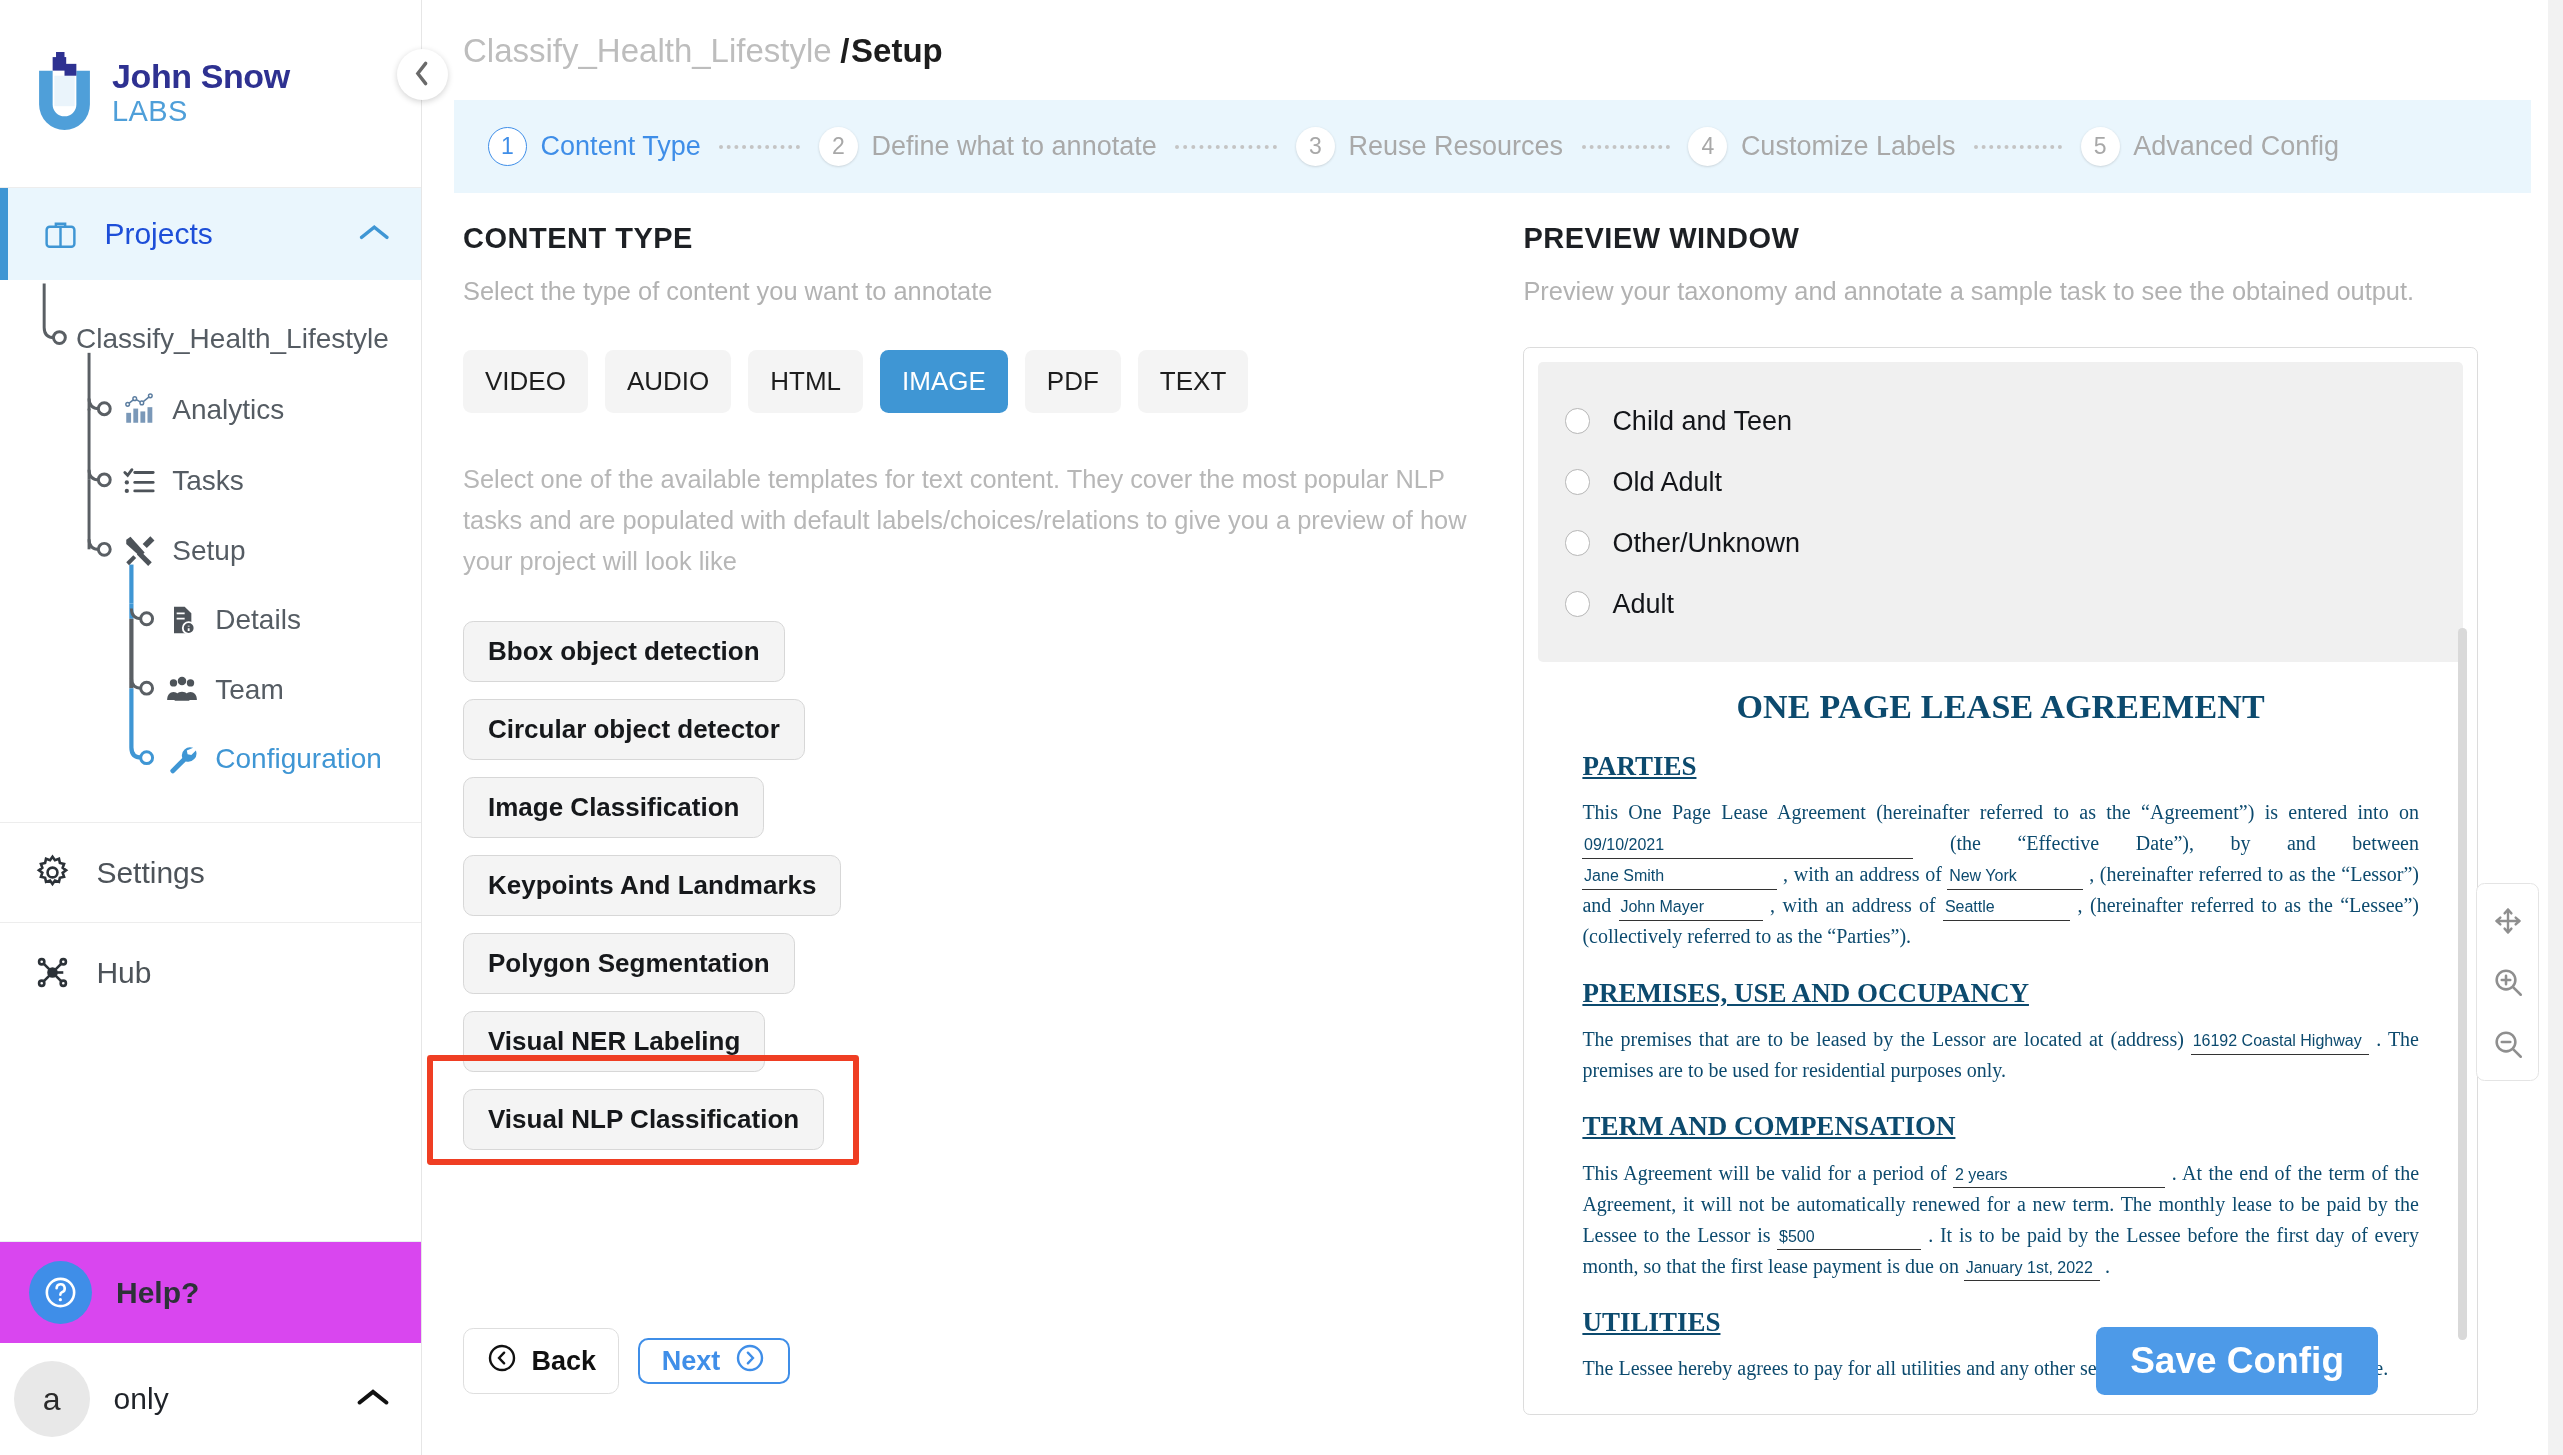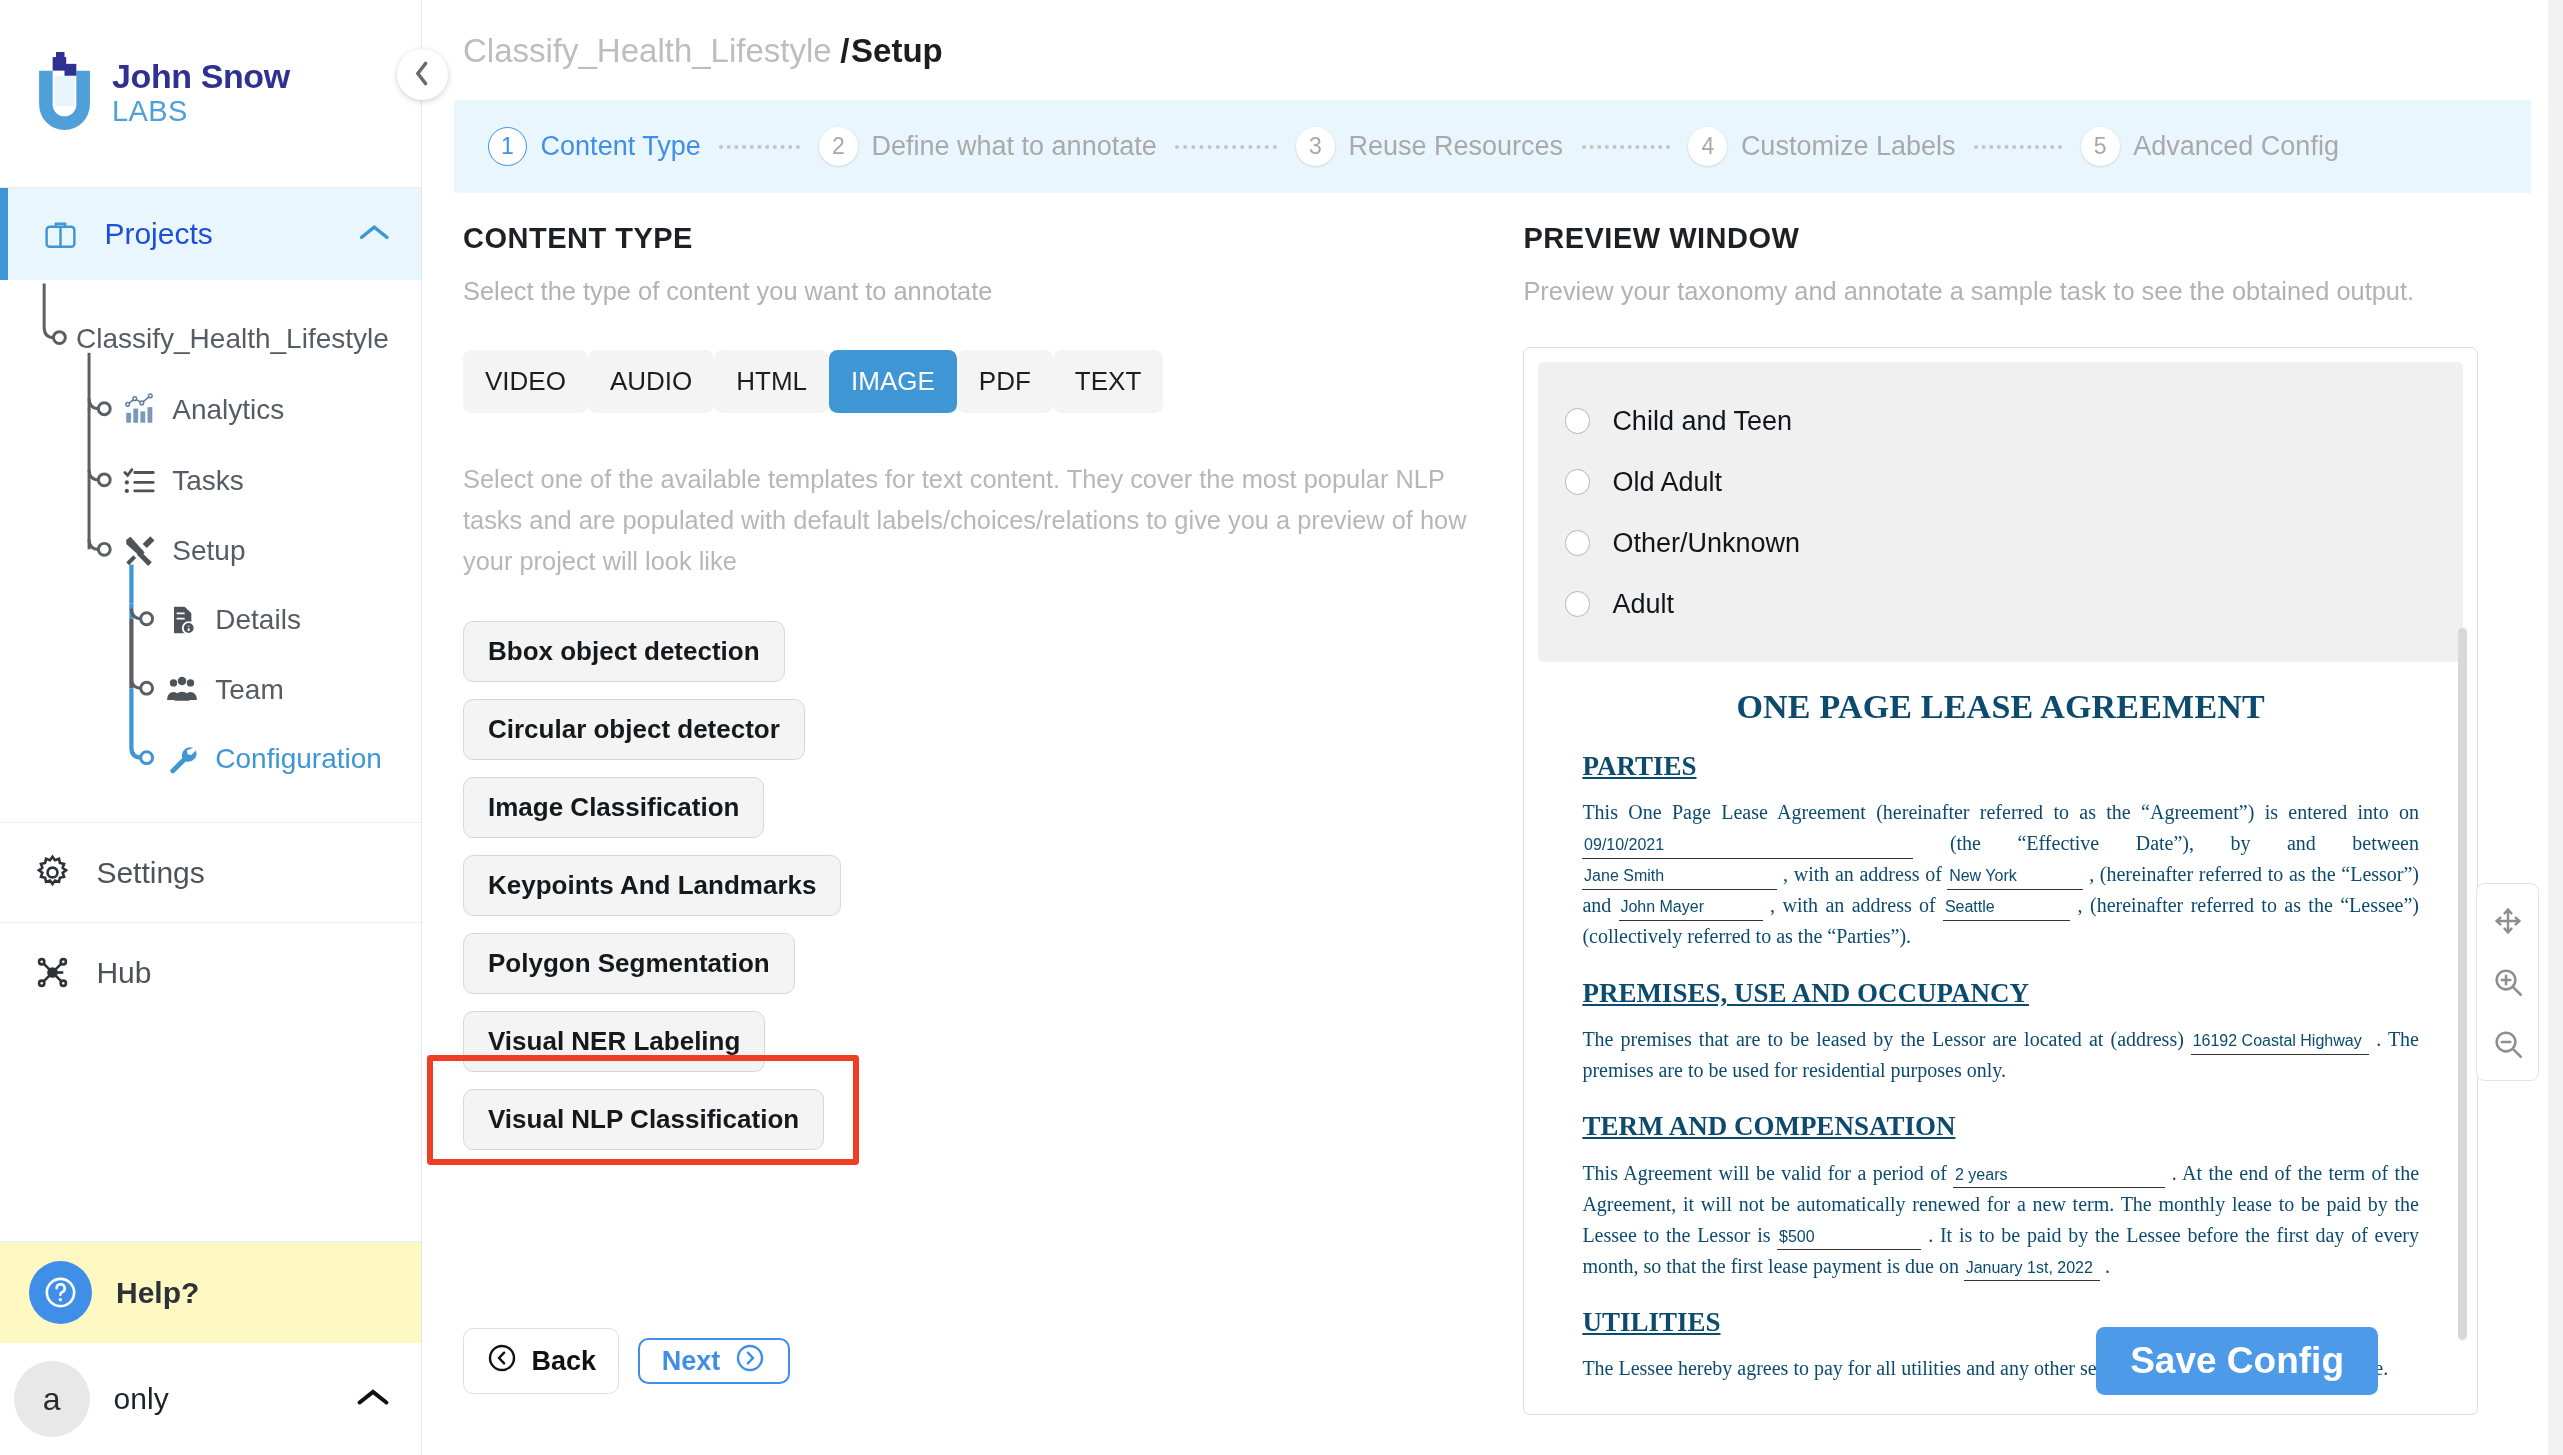--- a/index.html
+++ b/index.html
@@ -48,21 +48,21 @@
 
   .nav-block {
     border-top: 1.7px solid #ededed;
     height: 100px; display: flex; align-items: center; padding-left: 34px; cursor: pointer;
   }
   .nav-block .lbl { font-size: 30px; color: #4d5359; margin-left: 25.4px; }
 
   .sidebar-spacer { flex: 1; }
 
   .help-row {
-    background: #fef9c3; height: 102px; display: flex; align-items: center;
+    background: #d946ef; height: 102px; display: flex; align-items: center;
     padding-left: 29px; cursor: pointer; border-top: 1.7px solid #e9eef1;
   }
   .help-circle {
     width: 63px; height: 63px; border-radius: 50%; background: #3f8ee8;
     display: flex; align-items: center; justify-content: center; flex: none;
   }
   .help-row .lbl { font-size: 30px; font-weight: 700; color: #2c3238; margin-left: 24px; }
 
   .user-row {
     height: 112px; display: flex; align-items: center; padding: 0 32px 0 13.6px; cursor: pointer;
@@ -106,21 +106,21 @@
     border-bottom: 4.2px dotted #c4c4c4; margin: 0 18.6px; height: 0.8px;
   }
 
   .cols { display: flex; margin-top: 29px; }
   .col-left { width: 1076px; padding-left: 41px; flex: none; position: relative; }
   .col-right { flex: 1; padding-left: 25.4px; position: relative; }
 
   .sec-title { font-size: 29px; font-weight: 700; color: #1d2024; letter-spacing: 0.5px; }
   .sec-sub { font-size: 25.4px; color: #b2b2b2; margin-top: 22px; }
 
-  .type-row { display: flex; margin-top: 44px; }
+  .type-row { display: flex; gap: 17px; margin-top: 44px; }
   .type-btn {
     background: #f4f4f4; border-radius: 8.5px; height: 63px; padding: 0 22px;
     display: flex; align-items: center; justify-content: center;
     font-size: 26px; color: #1d1d1d; cursor: pointer; border: none;
     font-family: "Liberation Sans", sans-serif;
   }
   .type-btn.selected { background: #3f96d4; color: #ffffff; }
 
   .tpl-desc { margin-top: 46px; font-size: 25.4px; color: #b7b7b7; line-height: 1.62; max-width: 1026px; }
 

